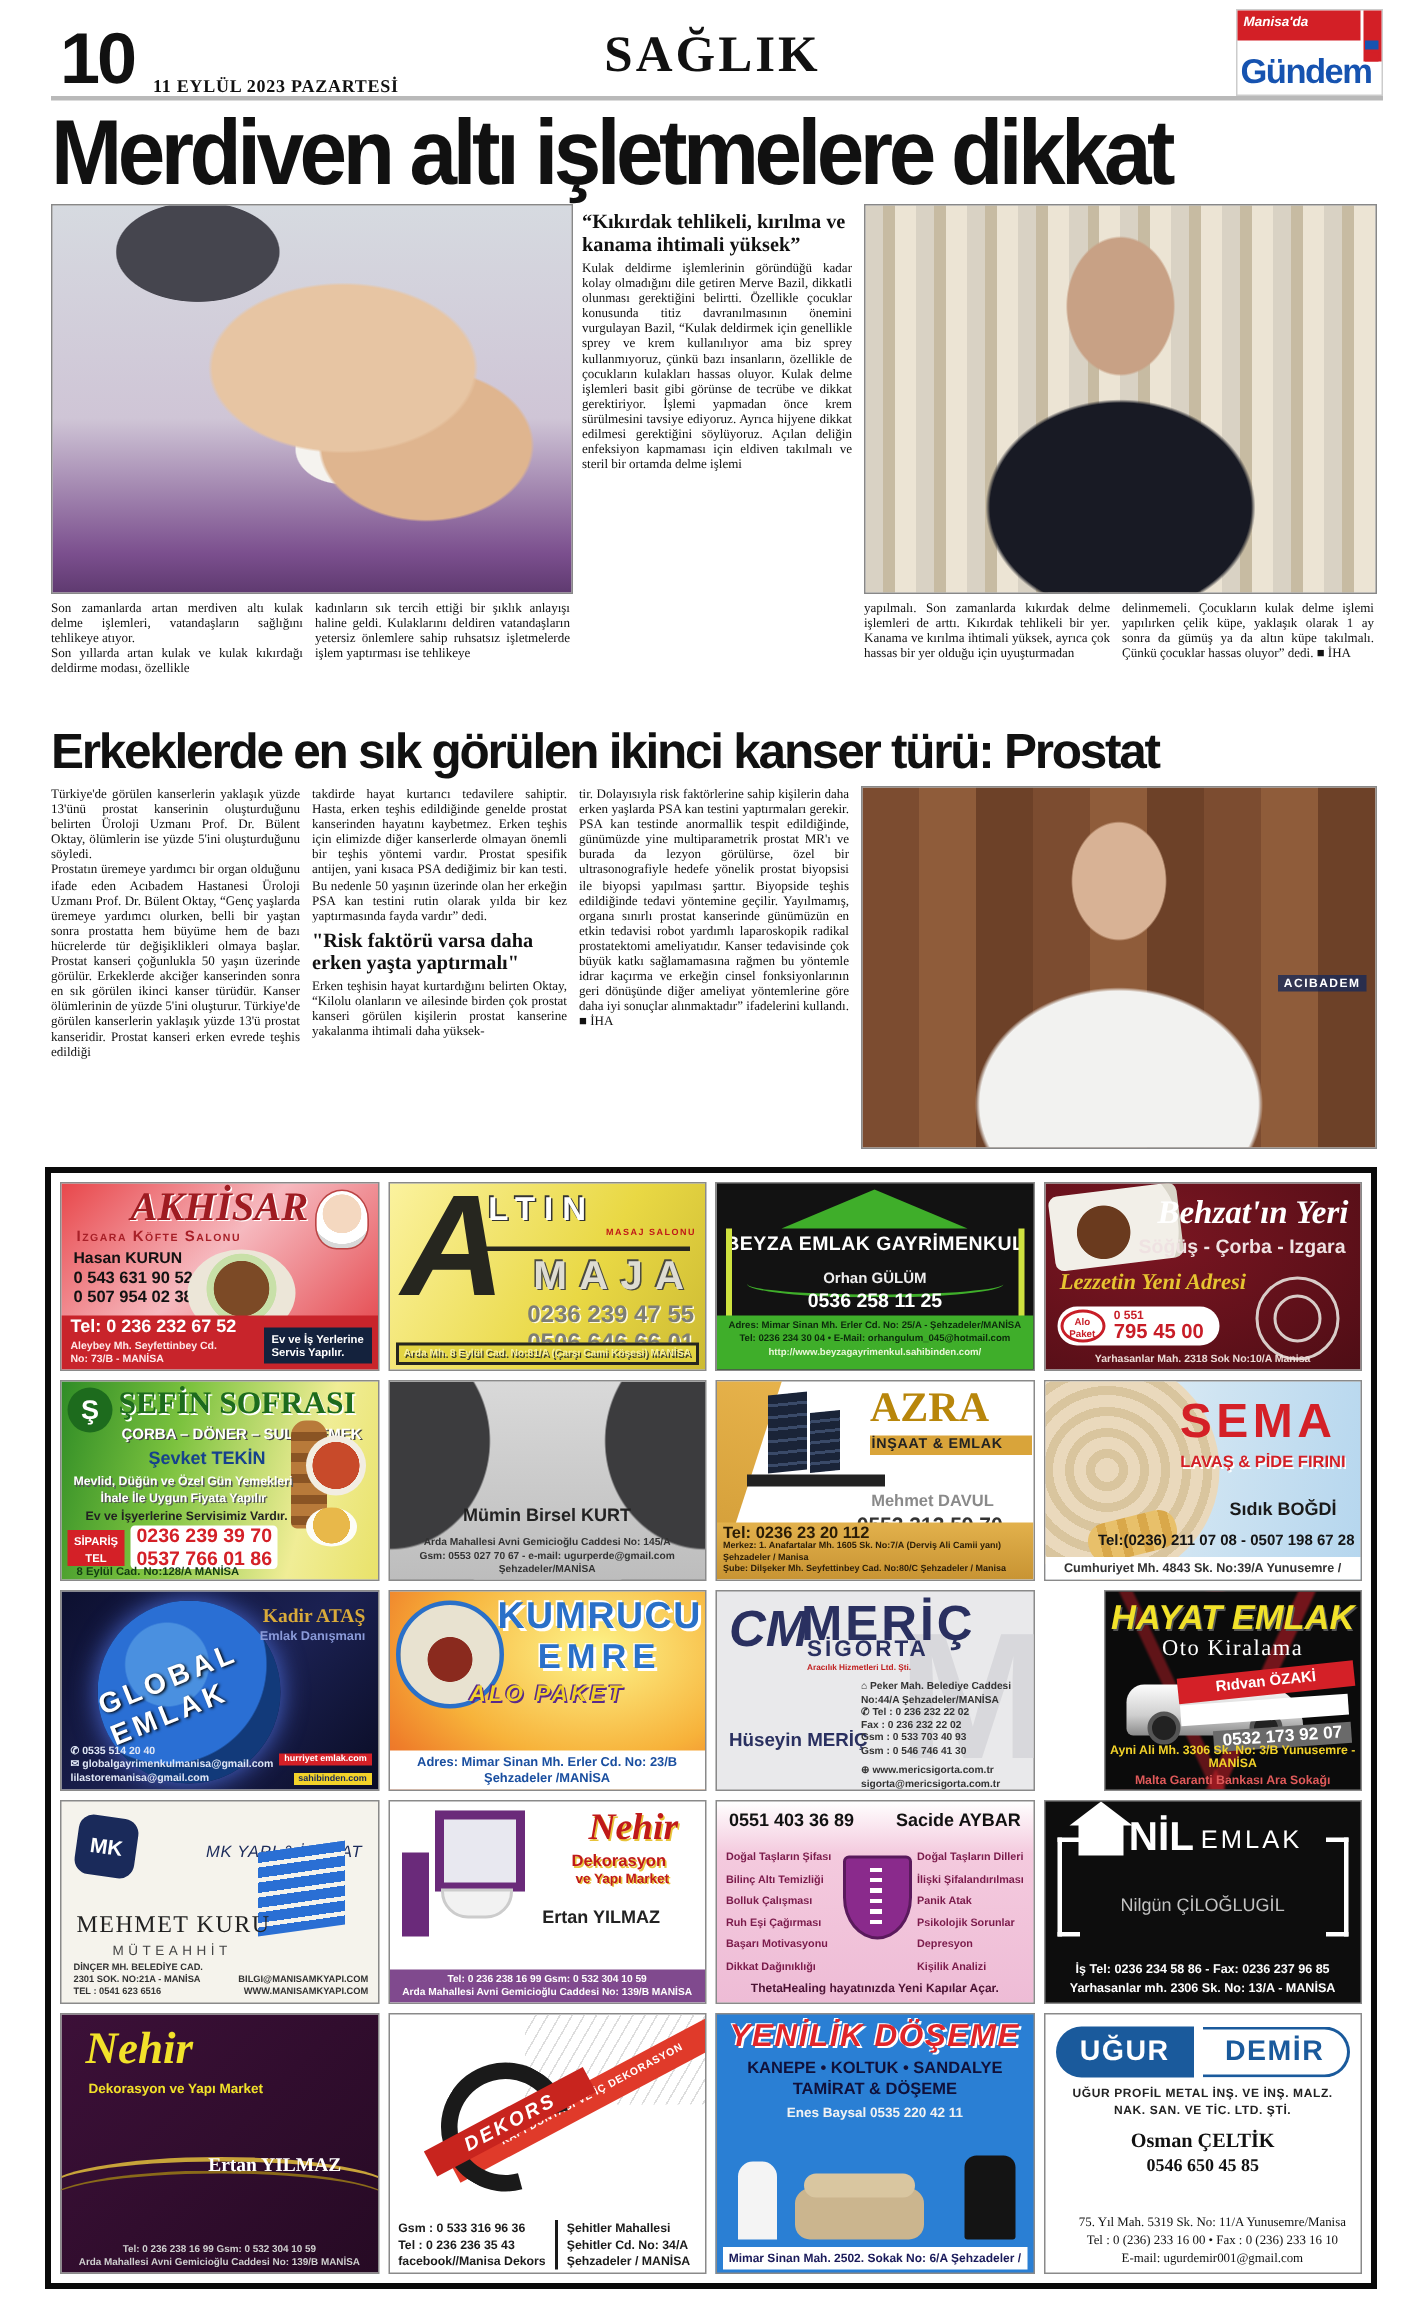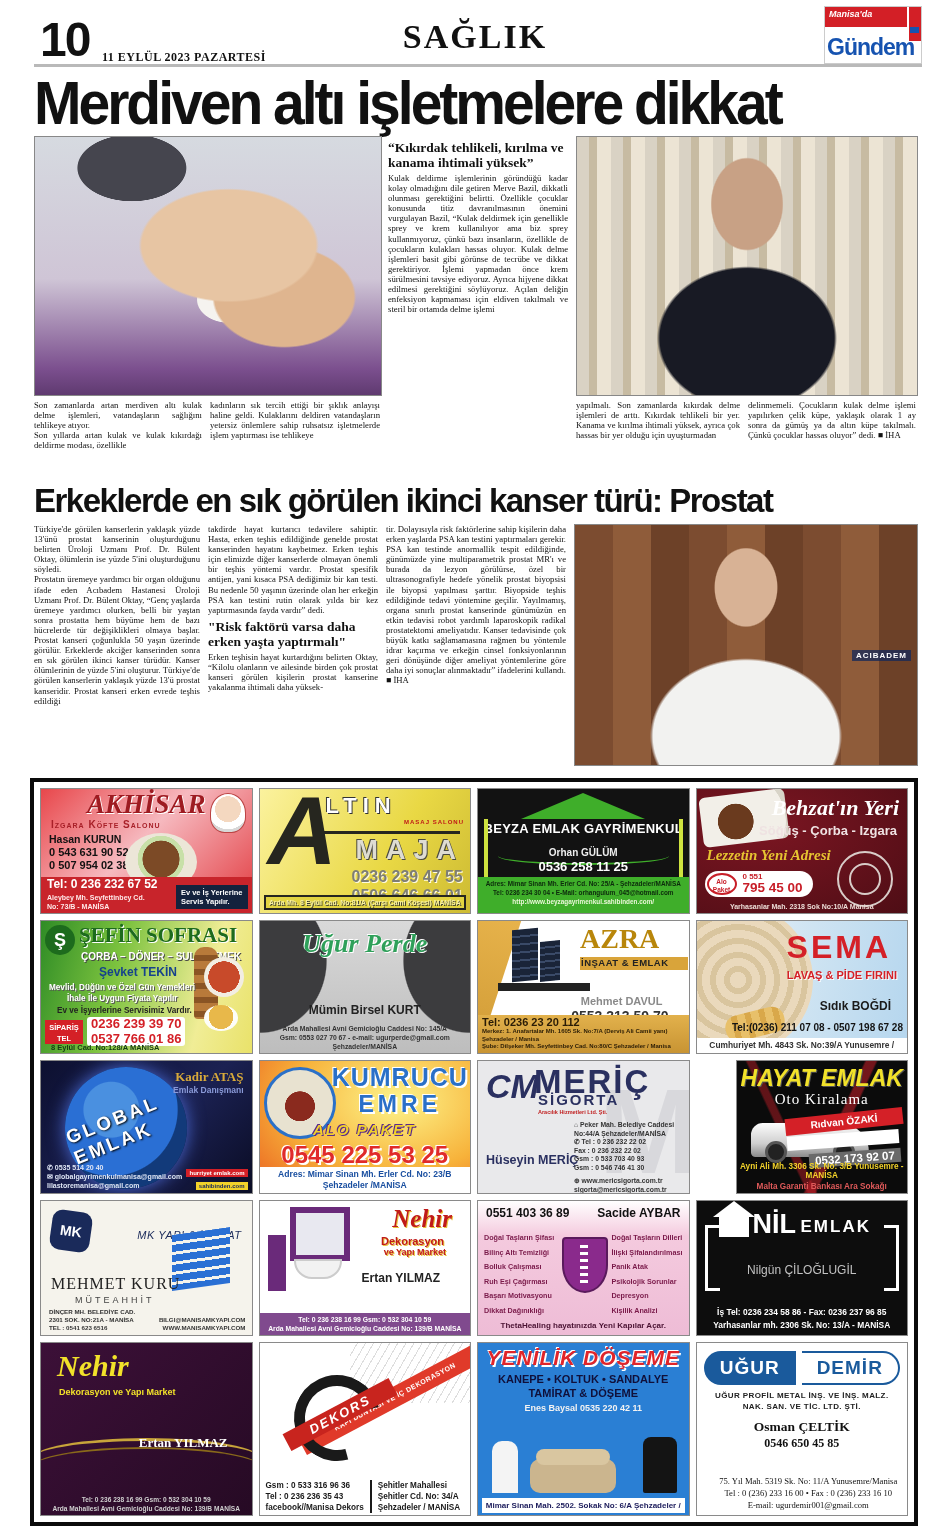--- a/index.html
+++ b/index.html
@@ -256,21 +256,21 @@
   .ay-list{font-size:7.2px;font-weight:900;color:#7a1a4a;line-height:14.6px;}
   .ay-left{left:6px;top:30px;text-align:left;}
   .ay-right{right:6px;top:30px;text-align:left;}
   .ay-tag{bottom:5px;font-size:8px;font-weight:900;color:#4a1232;}
 
   .ad-nil{background:#0d0d0d;}
   .nl-house{left:22px;top:14px;width:30px;height:22px;background:#fff;}
   .nl-roof{left:16px;top:0px;width:0;height:0;border-left:21px solid transparent;border-right:21px solid transparent;
      border-bottom:16px solid #fff;}
   .nl-t1{left:56px;top:8px;font-size:27px;font-weight:900;color:#fff;}
-  .nl-t2{left:104px;top:16px;font-size:17px;font-weight:700;color:#fff;letter-spacing:2px;}
+  .nl-t2{left:104px;top:16px;font-size:17px;font-weight:400;color:#fff;letter-spacing:2px;}
   .nl-brl{left:8px;top:24px;width:12px;height:60px;border-left:3px solid #fff;border-top:3px solid #fff;border-bottom:3px solid #fff;}
   .nl-brr{right:8px;top:24px;width:12px;height:60px;border-right:3px solid #fff;border-top:3px solid #fff;border-bottom:3px solid #fff;}
   .nl-name{top:62px;font-size:12px;color:#c2c2c2;}
   .nl-f1{bottom:18px;font-size:8.4px;font-weight:bold;color:#fff;}
   .nl-f2{bottom:5px;font-size:8.4px;font-weight:bold;color:#fff;}
 
   .ad-nehir2{background:linear-gradient(135deg,#3c1038,#260a24);}
   .n2-title{left:16px;top:6px;font-family:"Liberation Serif",serif;font-style:italic;font-weight:900;
      font-size:30px;color:#f2e22a;}
   .n2-sub{left:18px;top:44px;font-size:9px;font-weight:bold;color:#f2e22a;}
@@ -436,21 +436,20 @@
       <div class="abs sf-l2">İhale İle Uygun Fiyata Yapılır</div>
       <div class="abs sf-l3">Ev ve İşyerlerine Servisimiz Vardır.</div>
       <div class="abs sf-sip pre">SİPARİŞ
 TEL</div>
       <div class="abs sf-tels pre">0236 239 39 70
 0537 766 01 86</div>
       <div class="abs sf-addr">8 Eylül Cad. No:128/A MANİSA</div>
     </div>
 
     <div class="ad ad-uperde">
-      <div class="abs ctr up-title">Uğur Perde</div>
       <div class="abs ctr up-name">Mümin Birsel KURT</div>
       <div class="abs ctr up-foot pre">Arda Mahallesi Avni Gemicioğlu Caddesi No: 145/A
 Gsm: 0553 027 70 67 - e-mail: ugurperde@gmail.com
 Şehzadeler/MANİSA</div>
     </div>
 
     <div class="ad ad-azra">
       <div class="abs az-ribbon"></div>
       <div class="abs az-b1"></div>
       <div class="abs az-b2"></div>
@@ -488,21 +487,20 @@
 lilastoremanisa@gmail.com</div>
       <div class="abs gl-logo1">hurriyet emlak.com</div>
       <div class="abs gl-logo2">sahibinden.com</div>
     </div>
 
     <div class="ad ad-kumrucu">
       <div class="abs ku-photo"></div>
       <div class="abs ku-t1">KUMRUCU</div>
       <div class="abs ku-t2">EMRE</div>
       <div class="abs ctr ku-alo">ALO PAKET</div>
-      <div class="abs ctr ku-tel">0545 225 53 25</div>
       <div class="abs ku-band pre">Adres: Mimar Sinan Mh. Erler Cd. No: 23/B
 Şehzadeler /MANİSA</div>
     </div>
 
     <div class="ad ad-meric">
       <div class="abs me-wm">M</div>
       <div class="abs me-cm">CM</div>
       <div class="abs me-t1">MERİÇ</div>
       <div class="abs me-t2">SİGORTA</div>
       <div class="abs me-t3">Aracılık Hizmetleri Ltd. Şti.</div>

